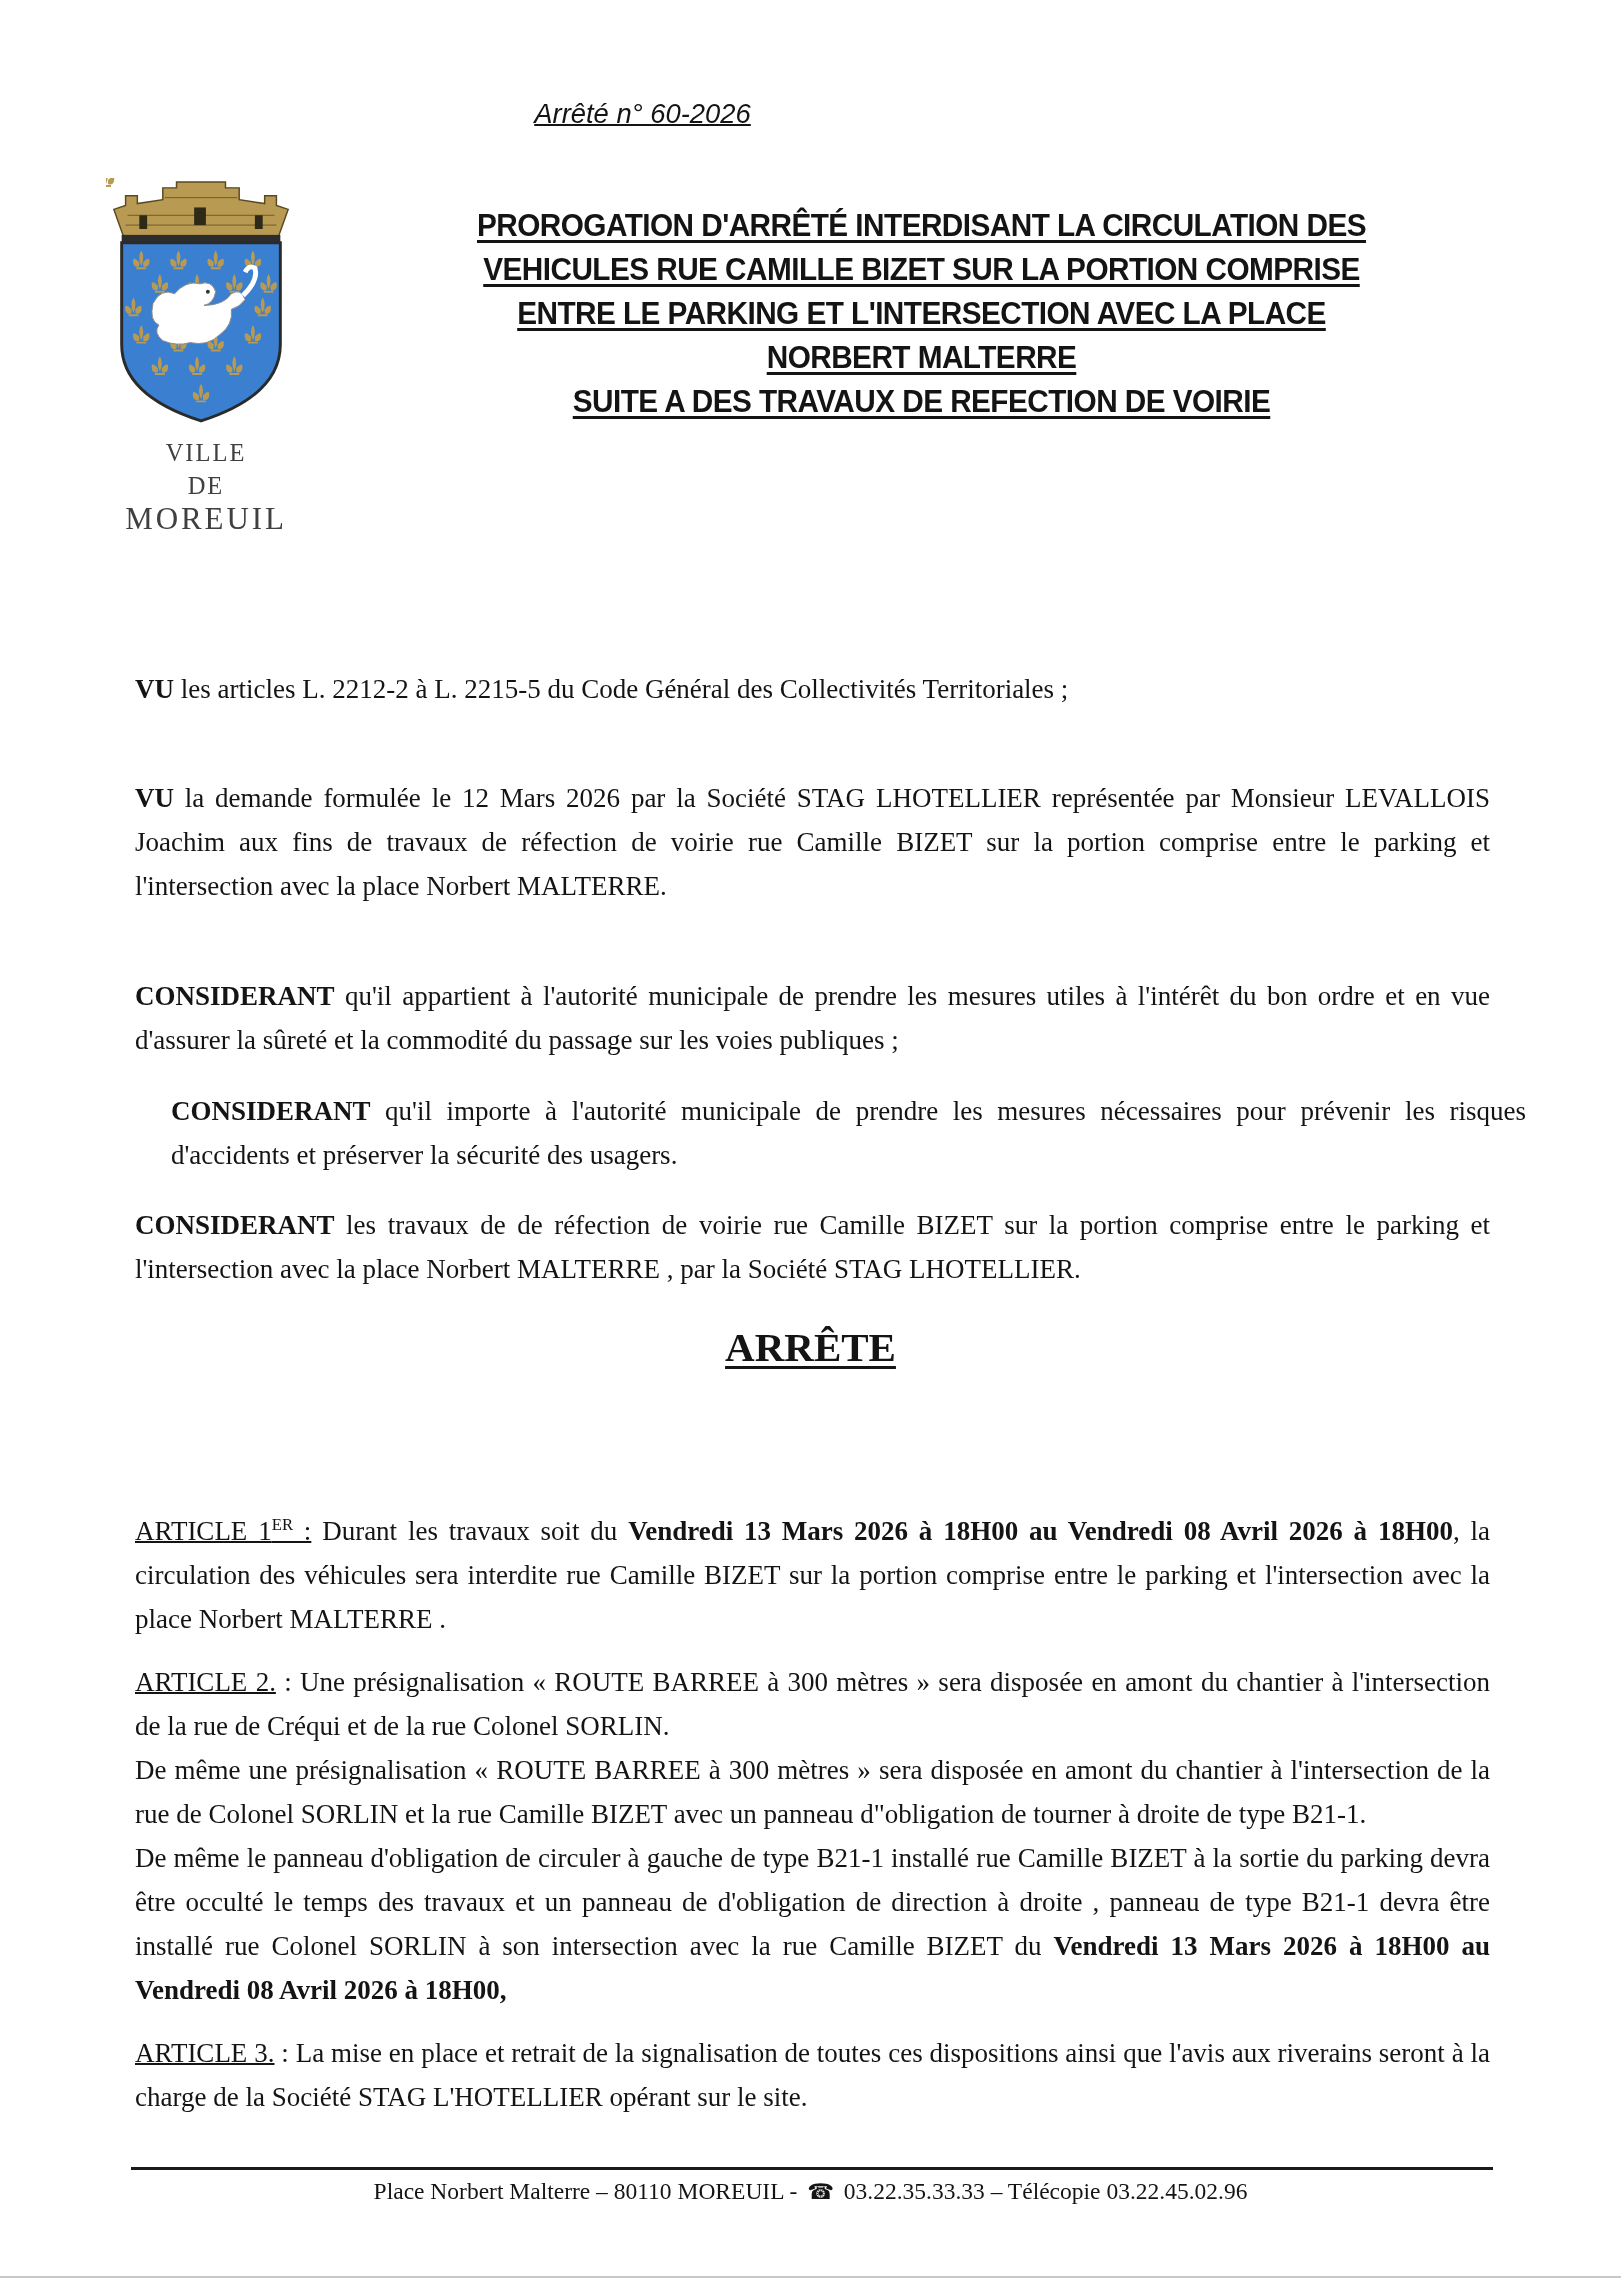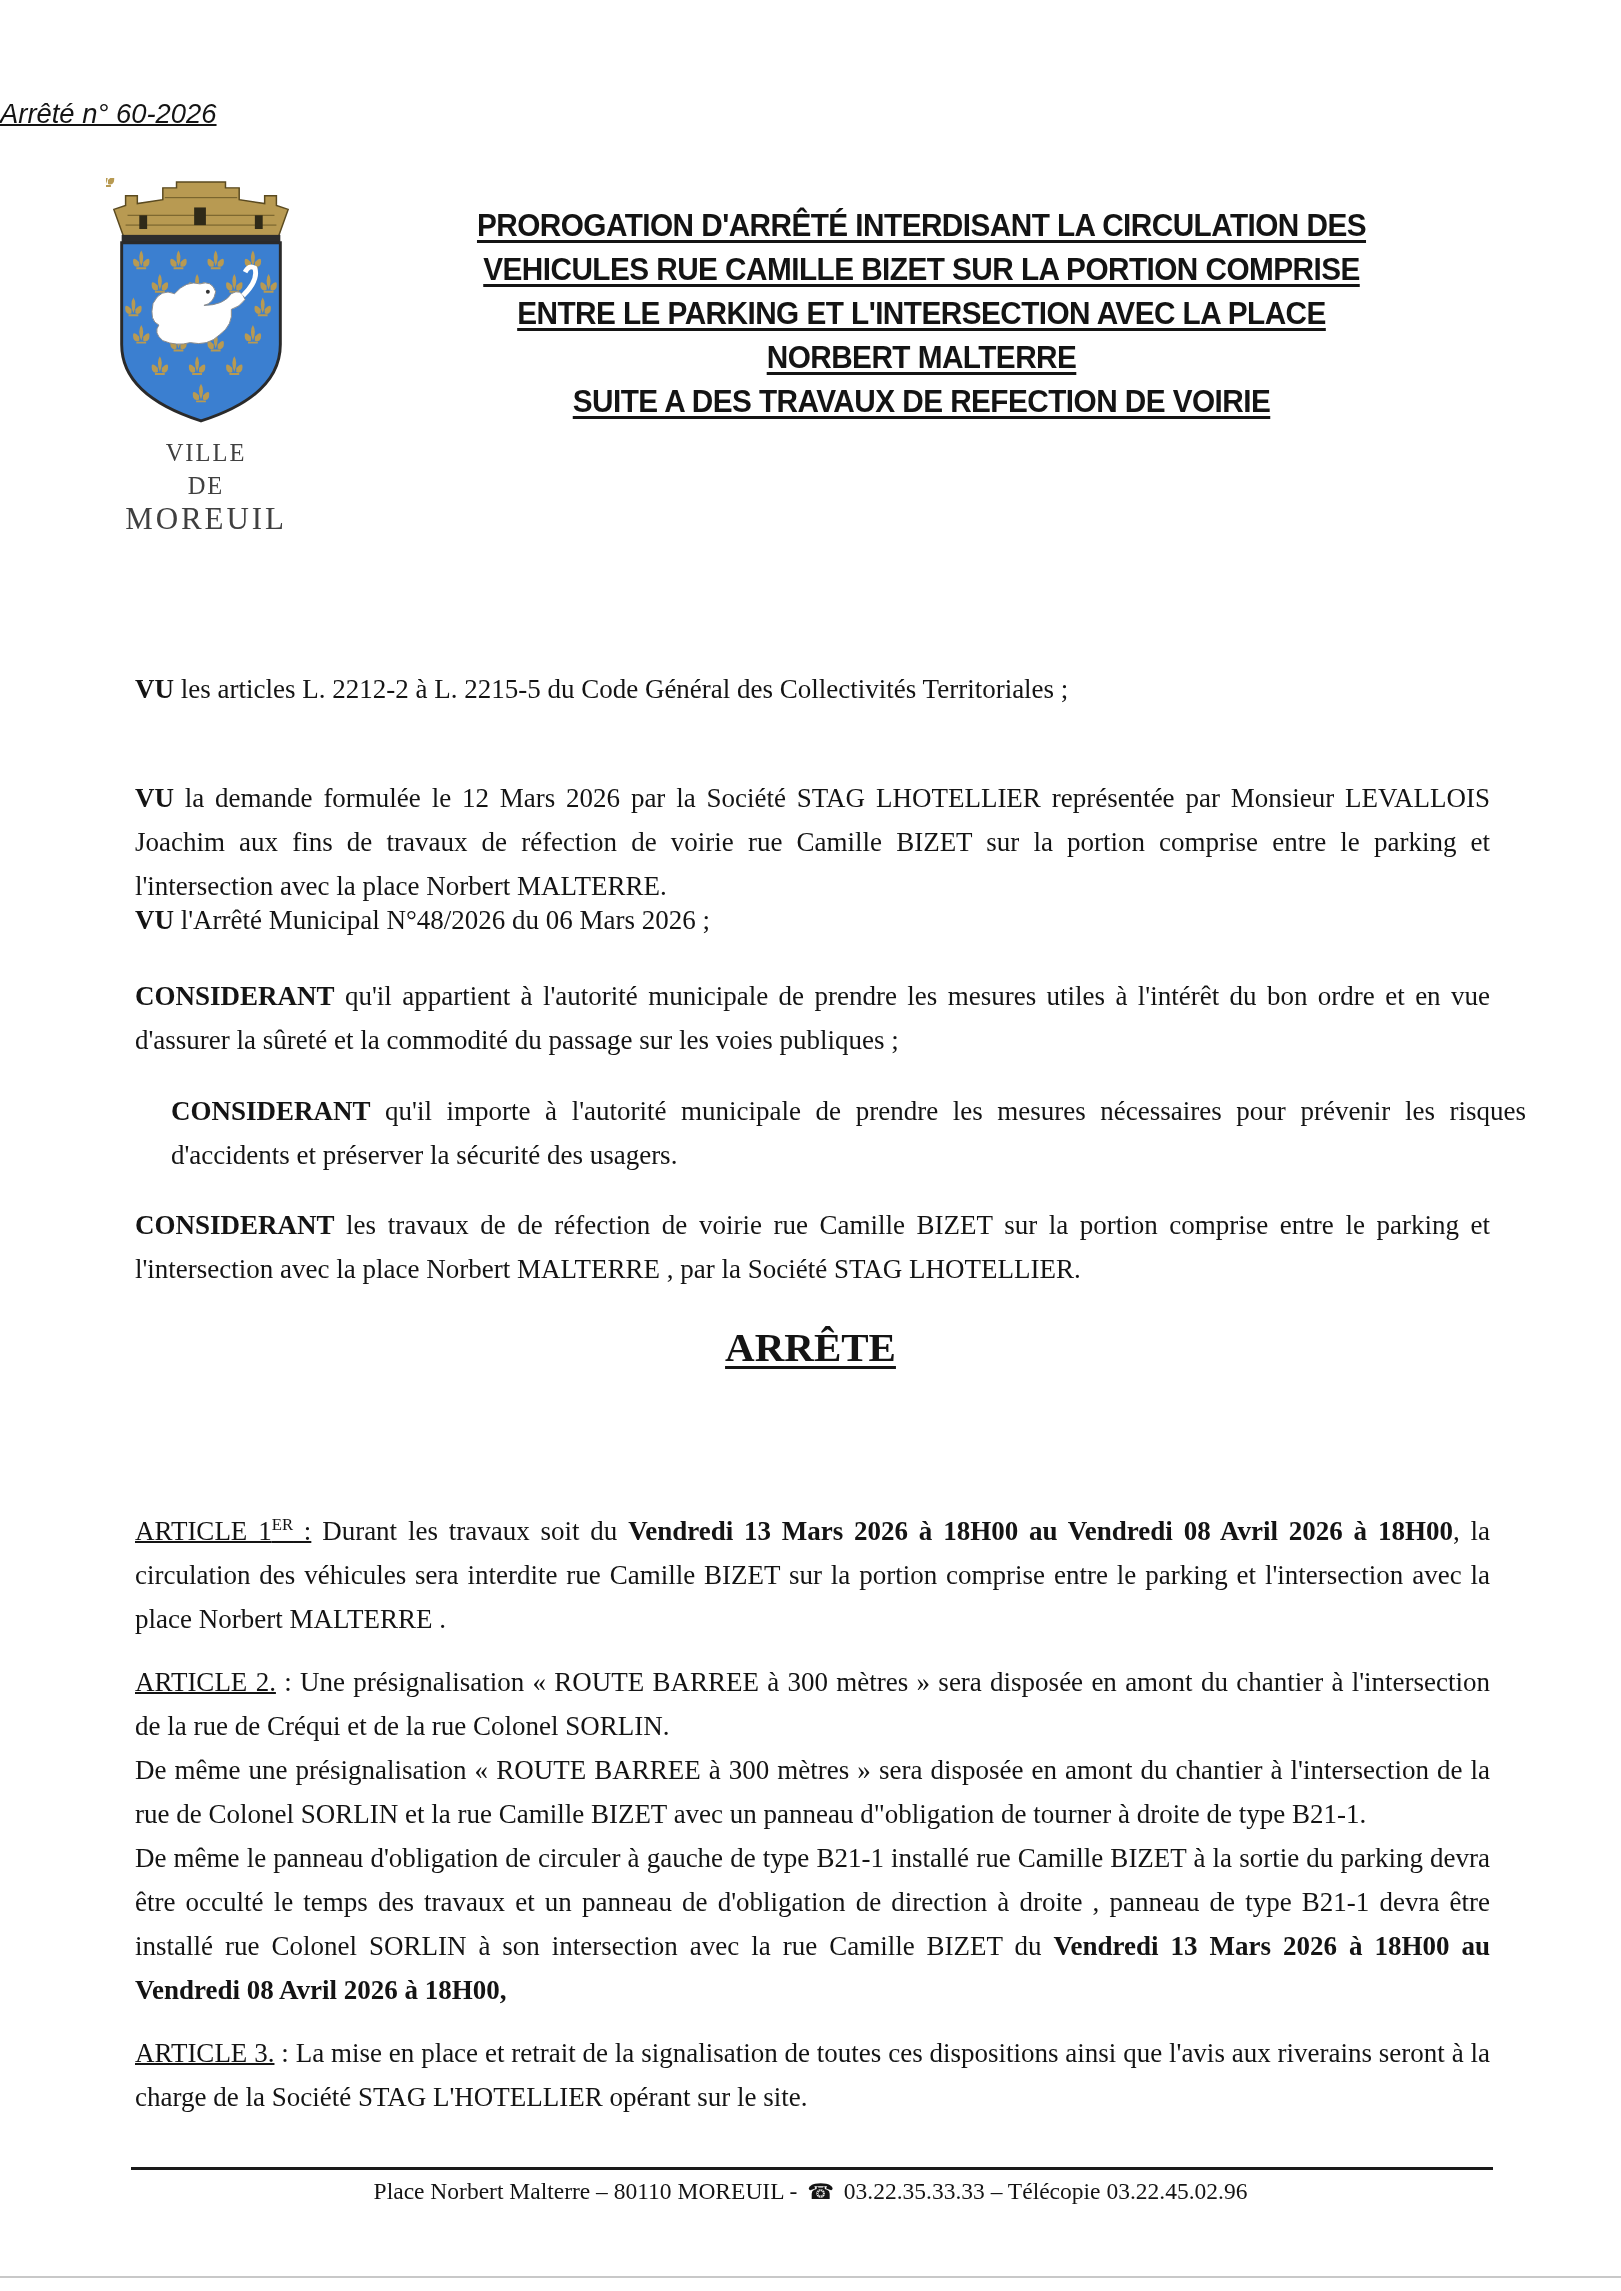--- a/index.html
+++ b/index.html
@@ -1,19 +1,19 @@
 <!DOCTYPE html>
 <html><head>
 <meta charset="utf-8">
 <style>
   html, body { margin: 0; padding: 0; background: #ffffff; }
   body { width: 1621px; height: 2292px; position: relative; overflow: hidden;
          font-family: "Liberation Sans", "DejaVu Sans", sans-serif; color: #141414; }
   .page { position: absolute; left: 0; top: 0; width: 1621px; height: 2292px; }
-  .ref { position: absolute; top: 98px; left: 0; width: 1285px; 
+  .ref { position: absolute; top: 98px; left: 0; width: 1285px; text-align: center;
          font-family: "Liberation Sans", sans-serif; font-style: italic; font-size: 27.4px;
          text-decoration: underline; text-decoration-thickness: 2px; }
   .crest { position: absolute; left: 106px; top: 178px; width: 190px; height: 245px; }
   .town { position: absolute; left: 98px; top: 436px; width: 216px; text-align: center;
           font-family: "Liberation Serif", serif; color: #404040; line-height: 33px; }
   .town .l1, .town .l2 { font-size: 24.5px; letter-spacing: 2px; display: block; }
   .town .l3 { font-size: 31px; letter-spacing: 2.9px; display: block; }
   .title { position: absolute; left: 353px; top: 203px; width: 1137px; text-align: center;
            font-family: "Liberation Sans Narrow", "Liberation Sans", sans-serif; font-weight: bold;
            font-size: 32px; line-height: 44px; letter-spacing: -0.6px; transform: scaleX(0.93); transform-origin: center top; }
@@ -105,23 +105,20 @@
 
 
   <div class="p" style="top:667px;">
     <b>VU</b><span> les articles L. 2212-2 à L. 2215-5 du Code Général des Collectivités Territoriales ;</span>
   </div>
 
   <div class="p last-left" style="top:776px;">
     <b>VU</b><span> la demande formulée le 12 Mars 2026 par la Société STAG LHOTELLIER représentée par Monsieur LEVALLOIS Joachim aux fins de travaux de réfection de voirie rue Camille BIZET sur la portion comprise entre le parking et l'intersection avec la place Norbert MALTERRE.</span>
   </div>
 
-  <div class="p" style="top:898px;">
-    <b>VU</b><span> l'Arrêté Municipal N°48/2026 du 06 Mars 2026 ;</span>
-  </div>
 
   <div class="p last-left" style="top:974px;">
     <b>CONSIDERANT</b><span> qu'il appartient à l'autorité municipale de prendre les mesures utiles à l'intérêt du bon ordre et en vue d'assurer la sûreté et la commodité du passage sur les voies publiques ;</span>
   </div>
 
   <div class="p last-left" style="top:1089px;margin-left:36px;">
     <b>CONSIDERANT</b><span> qu'il importe à l'autorité municipale de prendre les mesures nécessaires pour prévenir les risques d'accidents et préserver la sécurité des usagers.</span>
   </div>
 
   <div class="p last-left" style="top:1203px;">

